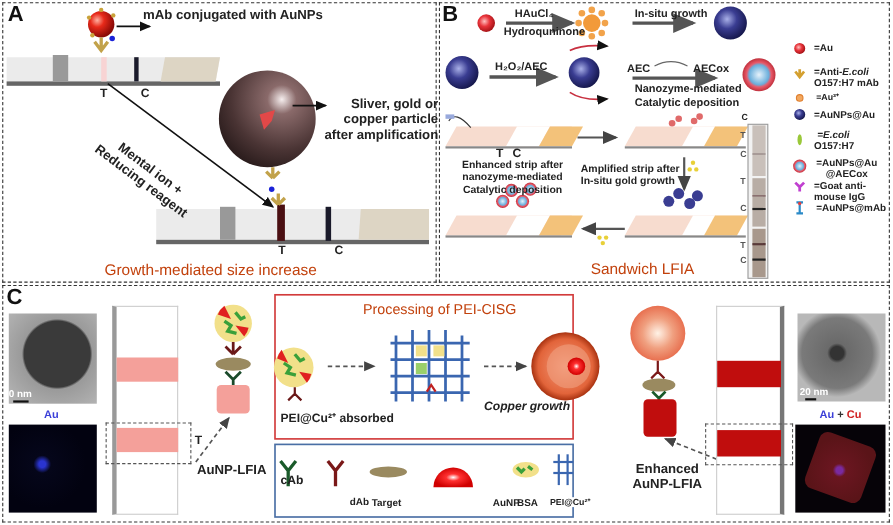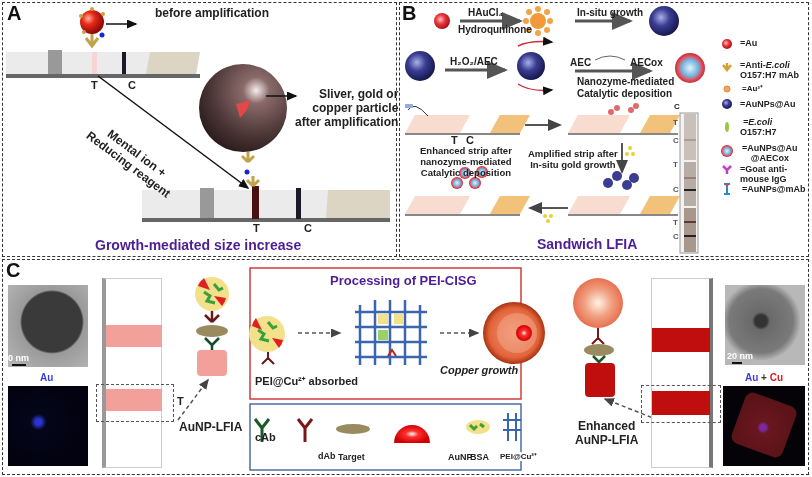--- a/index.html
+++ b/index.html
@@ -1,20 +1,20 @@
 <!DOCTYPE html>
 <html><head>
 <meta charset="utf-8">
 <style>
   * { box-sizing: border-box; margin: 0; padding: 0; }
   body { width: 812px; height: 477px; background: #fff; font-family: "Liberation Sans", sans-serif; position: relative; overflow: hidden; }
   .panel { position: absolute; border: 1.5px dashed #333; }
   .plabel { position: absolute; font-weight: bold; font-size: 20px; color: #111; }
   .t { position: absolute; font-weight: bold; color: #222; white-space: nowrap; line-height: 1.15; }
-  .blue-title { color: #4c1d95; font-weight: bold; position: absolute; white-space: nowrap; }
+  .blue-title { color: #c2410c; font-weight: normal; position: absolute; white-space: nowrap; }
   svg { position: absolute; left: 0; top: 0; overflow: visible; }
 </style>
 </head>
 <body>
 
 <div class="panel" style="left:2px;top:2px;width:395px;height:255px;"></div>
 <div class="plabel" style="left:7px;top:2px;">A</div>
 
 <svg width="812" height="477">
   <defs>
@@ -106,21 +106,21 @@
     <circle cx="243" cy="108" r="44" fill="url(#bigball)"></circle>
     <path d="M236,104 L250,100 L247,110 L240,118 Z" fill="#e24848"></path>
     <path d="M248,152 L248,162 M242,156 L248,162 M254,156 L248,162" stroke="#c2a24a" stroke-width="3" fill="none"></path>
     <circle cx="247" cy="172" r="2.5" fill="#1a22d8"></circle>
     <path d="M253,176 L253,186 M247,180 L253,186 M259,180 L253,186" stroke="#c2a24a" stroke-width="3" fill="none"></path>
   </g>
   <line x1="266" y1="96" x2="296" y2="96" stroke="#111" stroke-width="1.5" marker-end="url(#ah)"></line>
 </svg>
 
 <div class="t" style="left:130px;top:7px;font-size:12px;text-align:center;">
-  <div style="padding-left:25px;">before amplification</div>
+  <div>mAb conjugated with AuNPs</div>
 </div>
 <div class="t" style="left:91px;top:79px;font-size:11px;">T</div>
 <div class="t" style="left:128px;top:79px;font-size:11px;">C</div>
 <div class="t" style="left:295px;top:88px;font-size:12px;text-align:right;">
   <div>Sliver, gold or</div>
   <div>copper particle</div>
   <div>after amplification</div>
 </div>
 <div class="t" style="left:100px;top:118px;font-size:12px;text-align:center;transform:rotate(37deg);transform-origin:left top;">
   <div>Mental ion +</div>
@@ -241,21 +241,21 @@
   <div>Nanozyme-mediated</div>
   <div>Catalytic deposition</div>
 </div>
 <div class="t" style="left:451px;top:134px;font-size:11px;">T</div>
 <div class="t" style="left:466px;top:134px;font-size:11px;">C</div>
 <div class="t" style="left:420px;top:146px;font-size:9.5px;text-align:center;">
   <div>Enhanced strip after</div>
   <div>nanozyme-mediated</div>
   <div>Catalytic deposition</div>
 </div>
-<div class="t" style="left:528px;top:149px;font-size:9.5px;text-align:center;">
+<div class="t" style="left:528px;top:149px;font-size:9.5px;">
   <div>Amplified strip after</div>
   <div>In-situ gold growth</div>
 </div>
 <div class="t" style="left:674px;top:102px;font-size:8px;">C</div>
 <div class="t" style="left:673px;top:118px;font-size:8px;color:#555;">T</div>
 <div class="t" style="left:673px;top:136px;font-size:8px;color:#555;">C</div>
 <div class="t" style="left:673px;top:160px;font-size:8px;color:#555;">T</div>
 <div class="t" style="left:673px;top:185px;font-size:8px;color:#555;">C</div>
 <div class="t" style="left:673px;top:218px;font-size:8px;color:#555;">T</div>
 <div class="t" style="left:673px;top:232px;font-size:8px;color:#555;">C</div>

